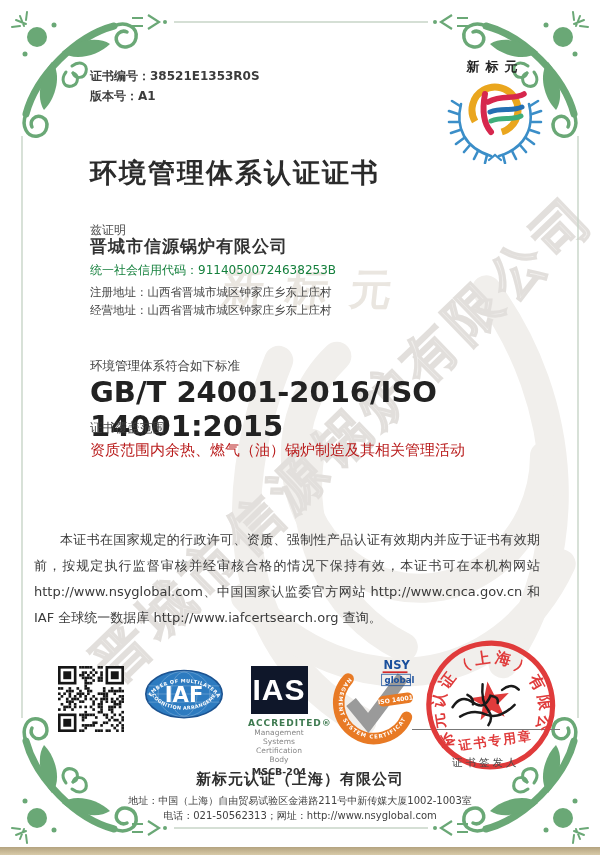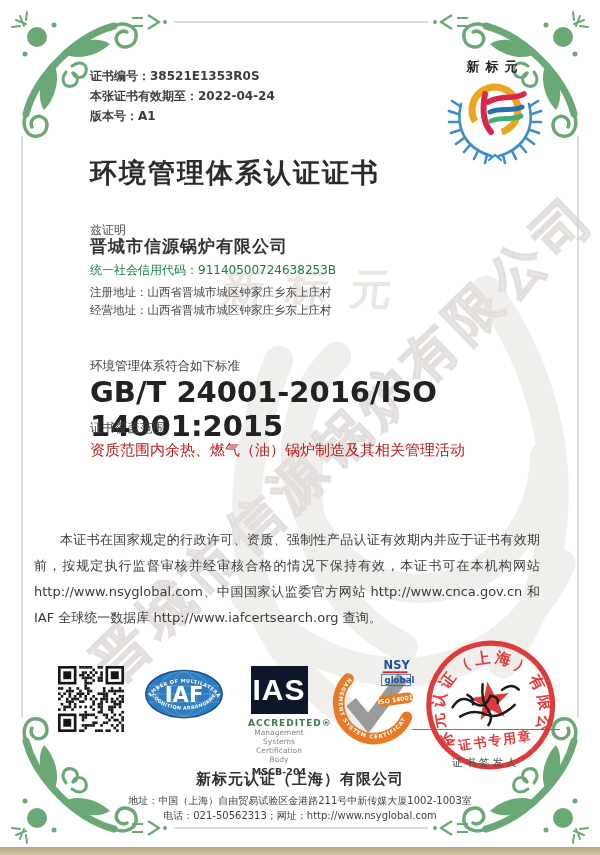--- a/index.html
+++ b/index.html
@@ -103,21 +103,20 @@
   <use href="#hline-deco" transform="translate(132,828)"></use>
   <line x1="174" y1="828" x2="428" y2="828" stroke="#c7d4c7" stroke-width="1.4"></line>
   <use href="#hline-deco" transform="translate(468,828) scale(-1,1)"></use>
 
   <line x1="22" y1="136" x2="22" y2="718" stroke="#c7d4c7" stroke-width="1.4"></line>
   <line x1="578" y1="136" x2="578" y2="718" stroke="#c7d4c7" stroke-width="1.4"></line>
 </svg>
 
 <div class="abs content" style="left:90px;top:66px;font-weight:bold;">
   <div class="info-line">证书编号：38521E1353R0S</div>
-  <div class="info-line">本张证书有效期至：2022-04-24</div>
   <div class="info-line">版本号：A1</div>
 </div>
 
 <div class="abs content" id="brand-box">
   <div id="brand-name">新标元</div>
   <svg width="100" height="88" viewBox="0 0 100 88">
 
     <circle cx="50" cy="34" r="23" fill="none" stroke="#eaa61e" stroke-width="7" stroke-dasharray="113 32" transform="rotate(150 50 34)"></circle>
 
     <path d="M40,18 C37,34 39,48 46,56" fill="none" stroke="#d6274d" stroke-width="6" stroke-linecap="round"></path>

